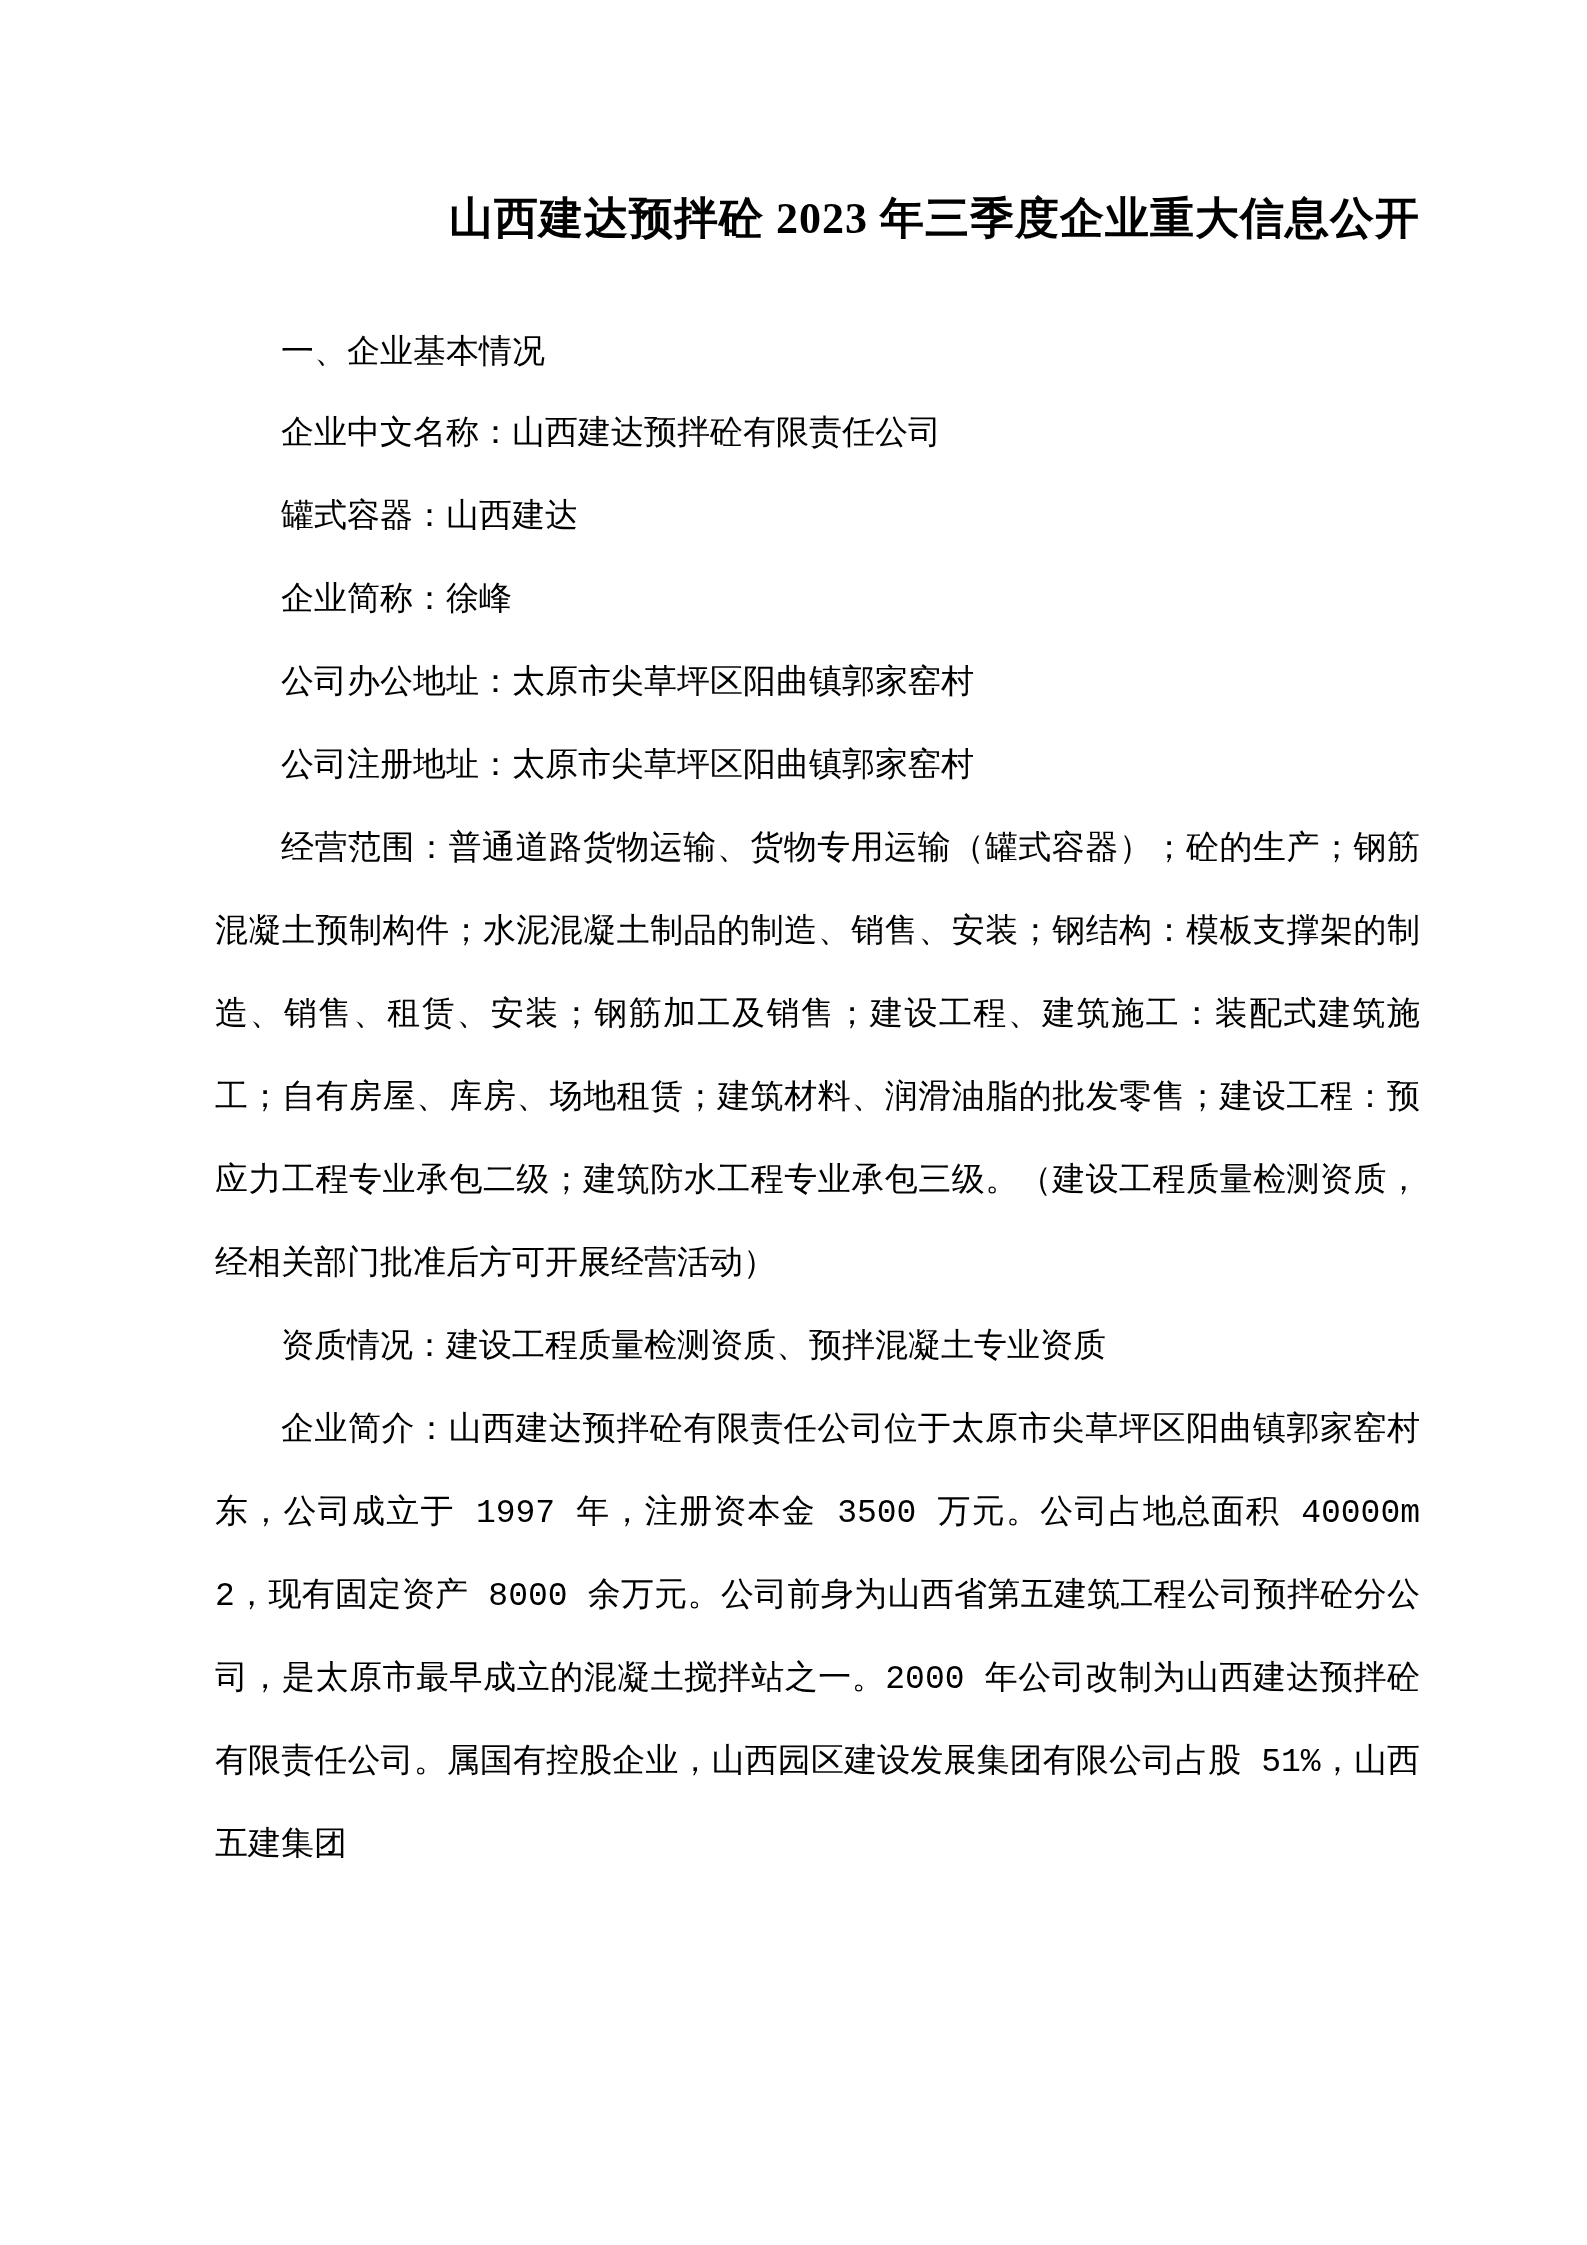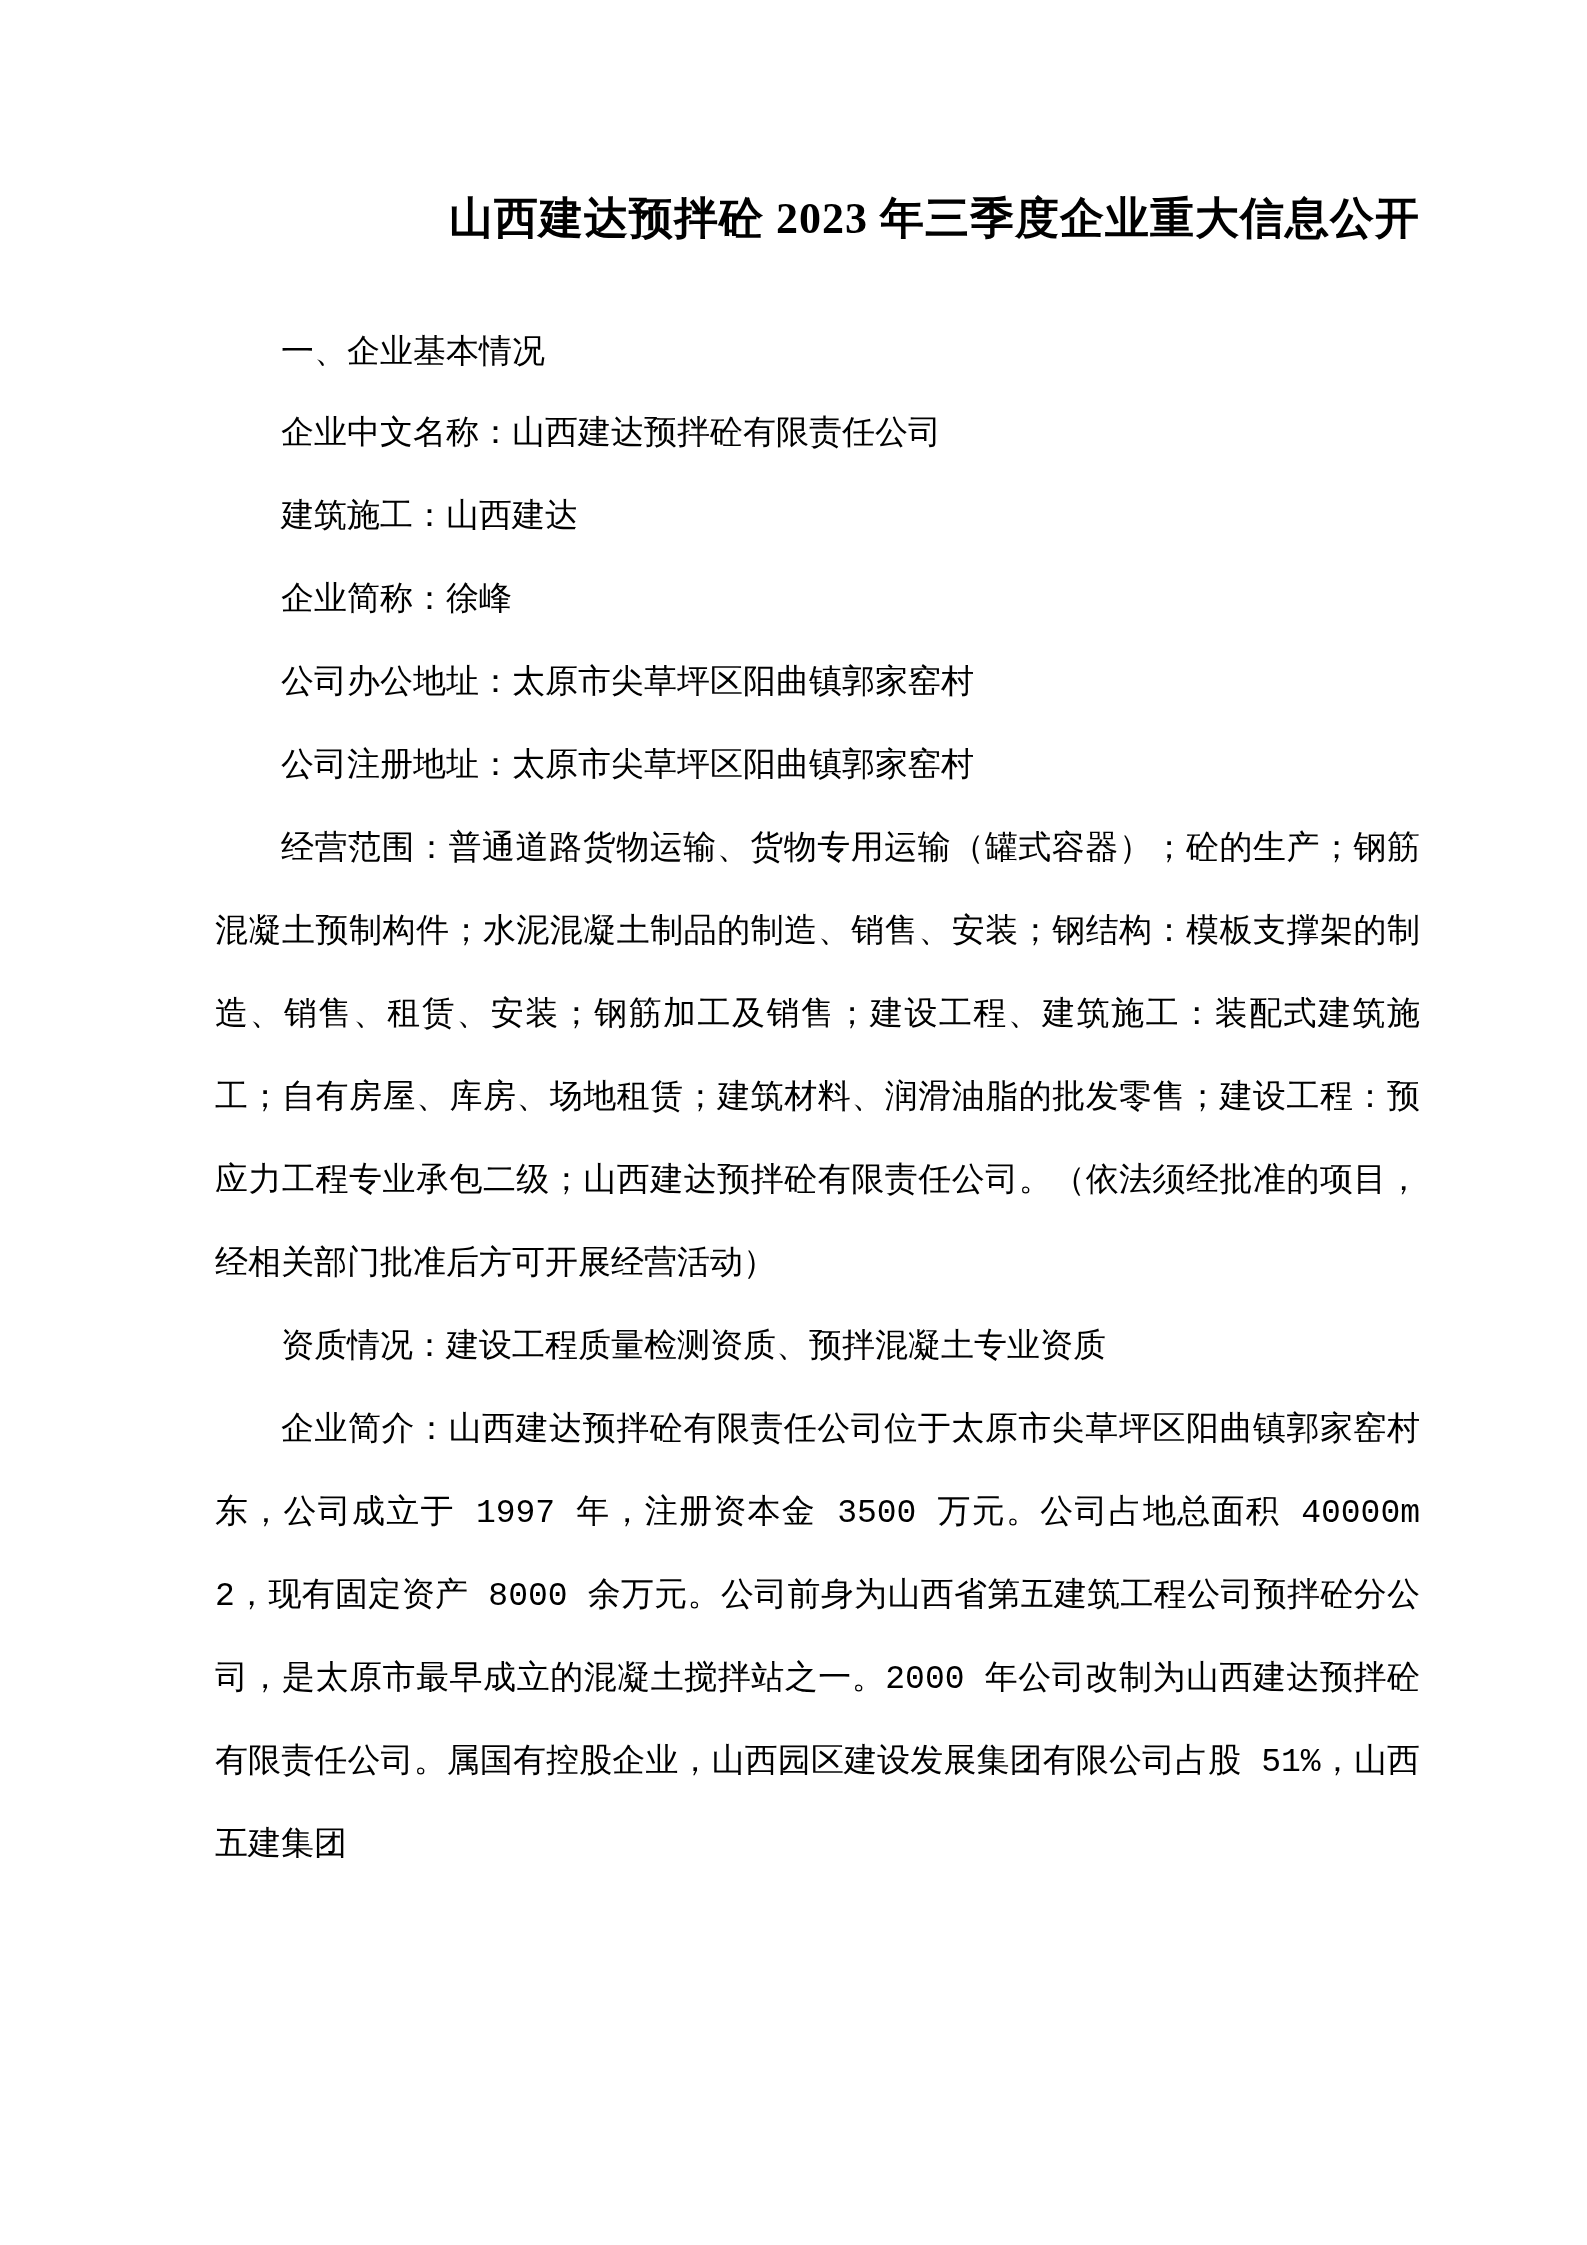--- a/index.html
+++ b/index.html
@@ -48,28 +48,28 @@
 <body>
 
 <div class="page">
 
   <h1 class="doc-title">山西建达预拌砼 2023 年三季度企业重大信息公开</h1>
 
   <h2 class="section-heading">一、企业基本情况</h2>
 
   <p class="para">企业中文名称：山西建达预拌砼有限责任公司</p>
 
-  <p class="para">建筑施工：山西建达</p>
+  <p class="para">罐式容器：山西建达</p>
 
   <p class="para">企业简称：徐峰</p>
 
   <p class="para">公司办公地址：太原市尖草坪区阳曲镇郭家窑村</p>
 
   <p class="para">公司注册地址：太原市尖草坪区阳曲镇郭家窑村</p>
 
 
-  <p class="para">经营范围：普通道路货物运输、货物专用运输（罐式容器）；砼的生产；钢筋混凝土预制构件；水泥混凝土制品的制造、销售、安装；钢结构：模板支撑架的制造、销售、租赁、安装；钢筋加工及销售；建设工程、建筑施工：装配式建筑施工；自有房屋、库房、场地租赁；建筑材料、润滑油脂的批发零售；建设工程：预应力工程专业承包二级；山西建达预拌砼有限责任公司。（依法须经批准的项目，经相关部门批准后方可开展经营活动）</p>
+  <p class="para">经营范围：普通道路货物运输、货物专用运输（罐式容器）；砼的生产；钢筋混凝土预制构件；水泥混凝土制品的制造、销售、安装；钢结构：模板支撑架的制造、销售、租赁、安装；钢筋加工及销售；建设工程、建筑施工：装配式建筑施工；自有房屋、库房、场地租赁；建筑材料、润滑油脂的批发零售；建设工程：预应力工程专业承包二级；建筑防水工程专业承包三级。（建设工程质量检测资质，经相关部门批准后方可开展经营活动）</p>
 
   <p class="para">资质情况：建设工程质量检测资质、预拌混凝土专业资质</p>
 
   <p class="para">企业简介：山西建达预拌砼有限责任公司位于太原市尖草坪区阳曲镇郭家窑村东，公司成立于 1997 年，注册资本金 3500 万元。公司占地总面积 40000m2，现有固定资产 8000 余万元。公司前身为山西省第五建筑工程公司预拌砼分公司，是太原市最早成立的混凝土搅拌站之一。2000 年公司改制为山西建达预拌砼有限责任公司。属国有控股企业，山西园区建设发展集团有限公司占股 51%，山西五建集团</p>
 
 </div>
 
 </body></html>

